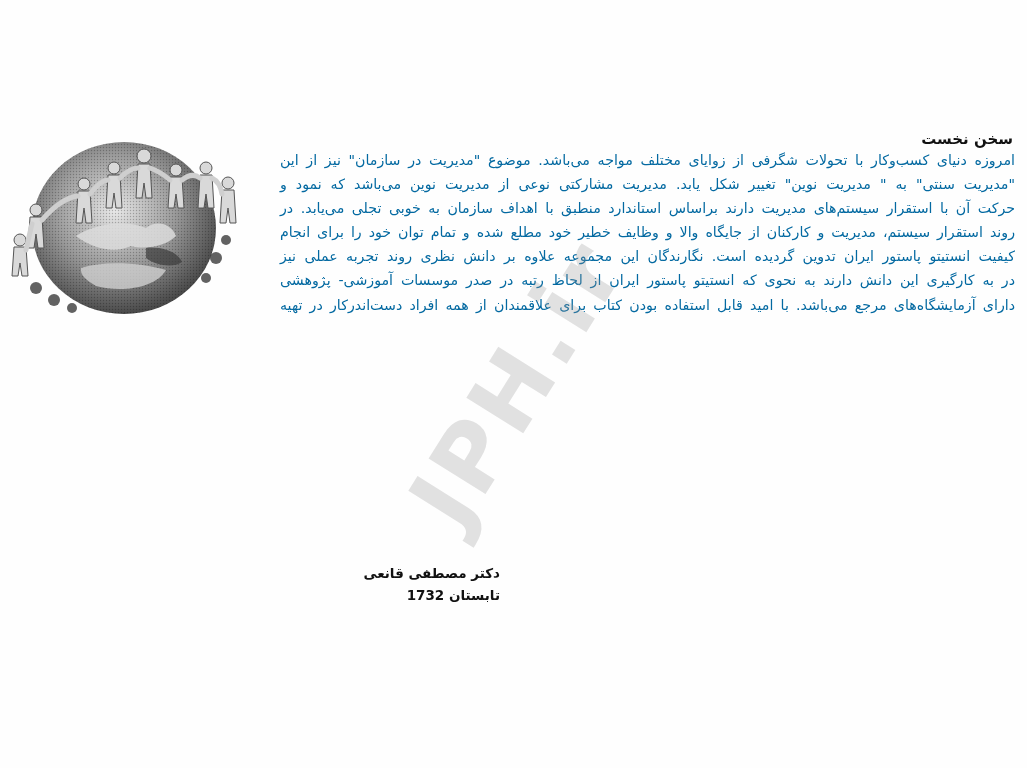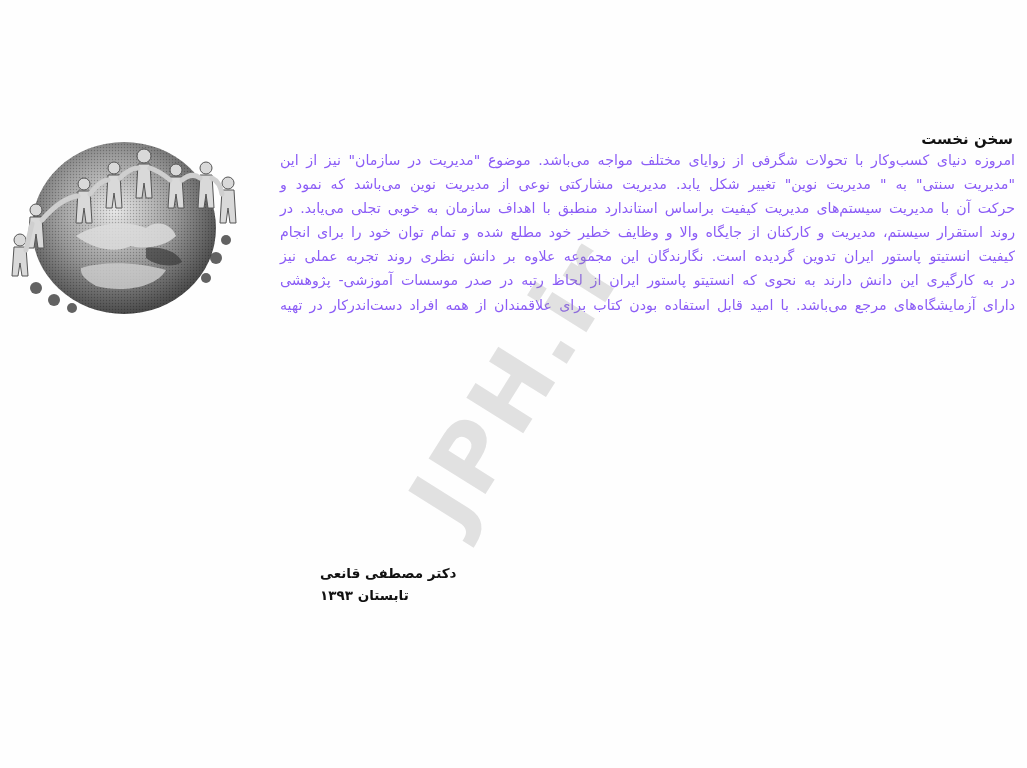--- a/index.html
+++ b/index.html
@@ -52,33 +52,33 @@
     }
     .body-line {
       display: block;
       direction: rtl;
       font-size: 14.2px;
       line-height: 24.1px;
       height: 24.1px;
       white-space: nowrap;
       text-align: justify;
       text-align-last: justify;
-      color: #8b5cf6;
+      color: #0369a1;
     }
     .body-line.last {
       text-align-last: right;
     }
 
     .signature {
       position: absolute;
       left: 320px;
       top: 562px;
       width: 180px;
       direction: rtl;
-      text-align: left;
+      text-align: right;
       font-weight: bold;
       font-size: 13.5px;
       line-height: 22px;
       color: #111;
     }
     .signature div { white-space: nowrap; }
 
     .watermark {
       position: absolute;
       left: 360px;
@@ -158,26 +158,26 @@
         <circle cx="200" cy="150" r="5"></circle>
       </g>
     </svg>
   </div>
 
   <div class="heading">سخن نخست</div>
 
   <div class="body-text">
     <span class="body-line">امروزه دنیای کسب‌وکار با تحولات شگرفی از زوایای مختلف مواجه می‌باشد. موضوع "مدیریت در سازمان" نیز از این</span>
     <span class="body-line">"مدیریت سنتی" به " مدیریت نوین" تغییر شکل یابد. مدیریت مشارکتی نوعی از مدیریت نوین می‌باشد که نمود و</span>
-    <span class="body-line">حرکت آن با مدیریت سیستم‌های مدیریت کیفیت براساس استاندارد منطبق با اهداف سازمان به خوبی تجلی می‌یابد. در</span>
+    <span class="body-line">حرکت آن با استقرار سیستم‌های مدیریت دارند براساس استاندارد منطبق با اهداف سازمان به خوبی تجلی می‌یابد. در</span>
     <span class="body-line">روند استقرار سیستم، مدیریت و کارکنان از جایگاه والا و وظایف خطیر خود مطلع شده و تمام توان خود را برای انجام</span>
     <span class="body-line">کیفیت انستیتو پاستور ایران تدوین گردیده است. نگارندگان این مجموعه علاوه بر دانش نظری روند تجربه عملی نیز</span>
     <span class="body-line">در به کارگیری این دانش دارند به نحوی که انستیتو پاستور ایران از لحاظ رتبه در صدر موسسات آموزشی- پژوهشی</span>
     <span class="body-line">دارای آزمایشگاه‌های مرجع می‌باشد. با امید قابل استفاده بودن کتاب برای علاقمندان از همه افراد دست‌اندرکار در تهیه</span>
   </div>
 
   <div class="signature">
     <div>دکتر مصطفی قانعی</div>
-    <div>تابستان ۱۳۹۳</div>
+    <div>تابستان 1732</div>
   </div>
 
   <div class="watermark">JPH.ir</div>
 </div>
 
 </body></html>

